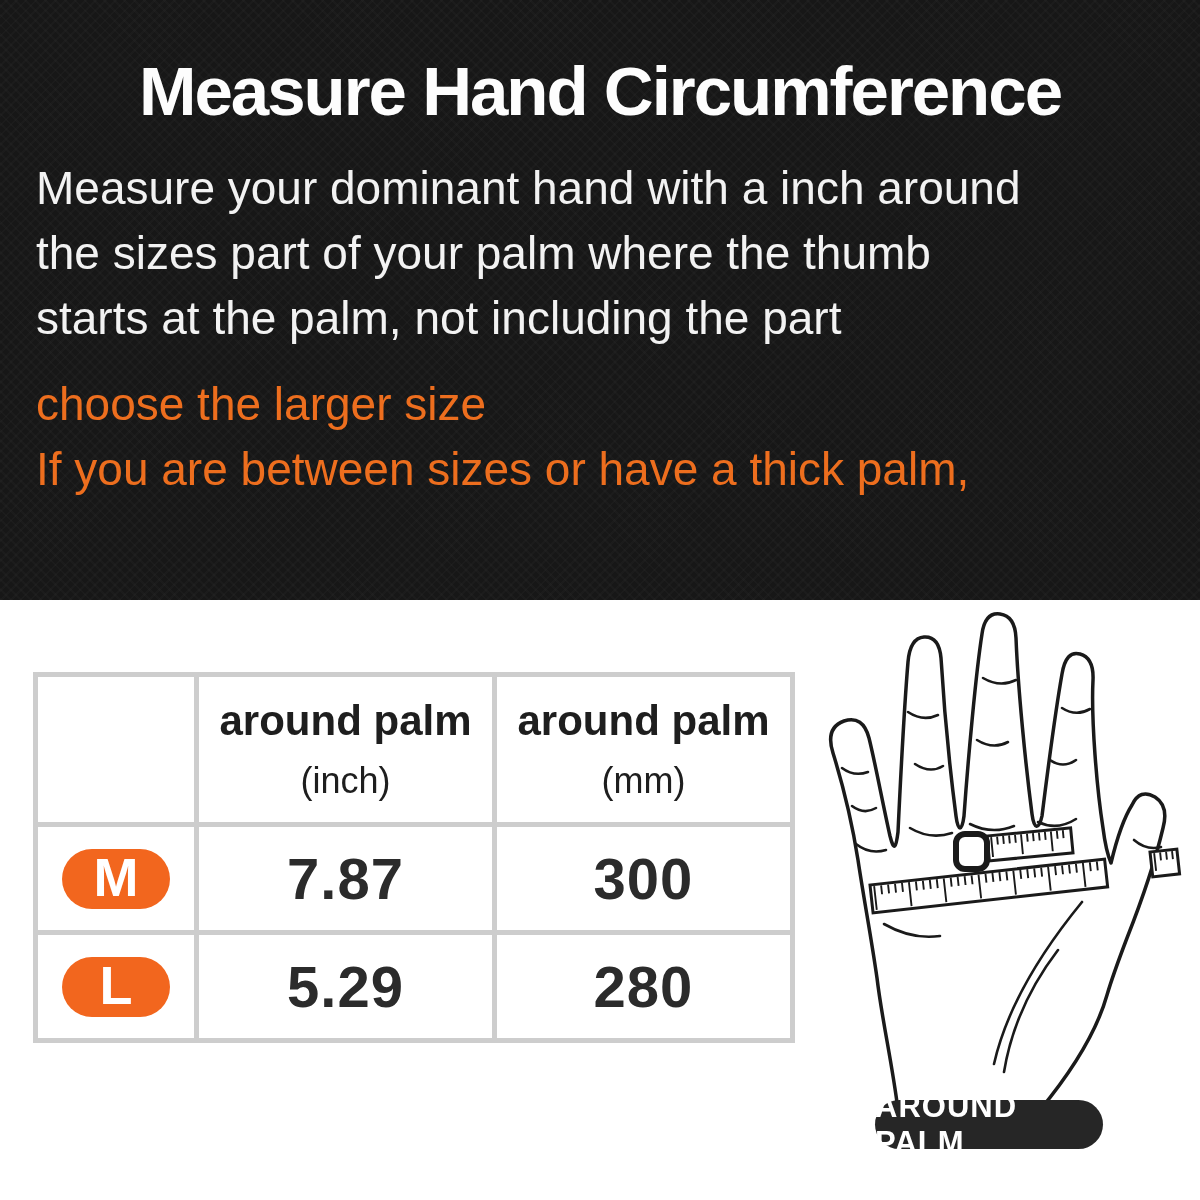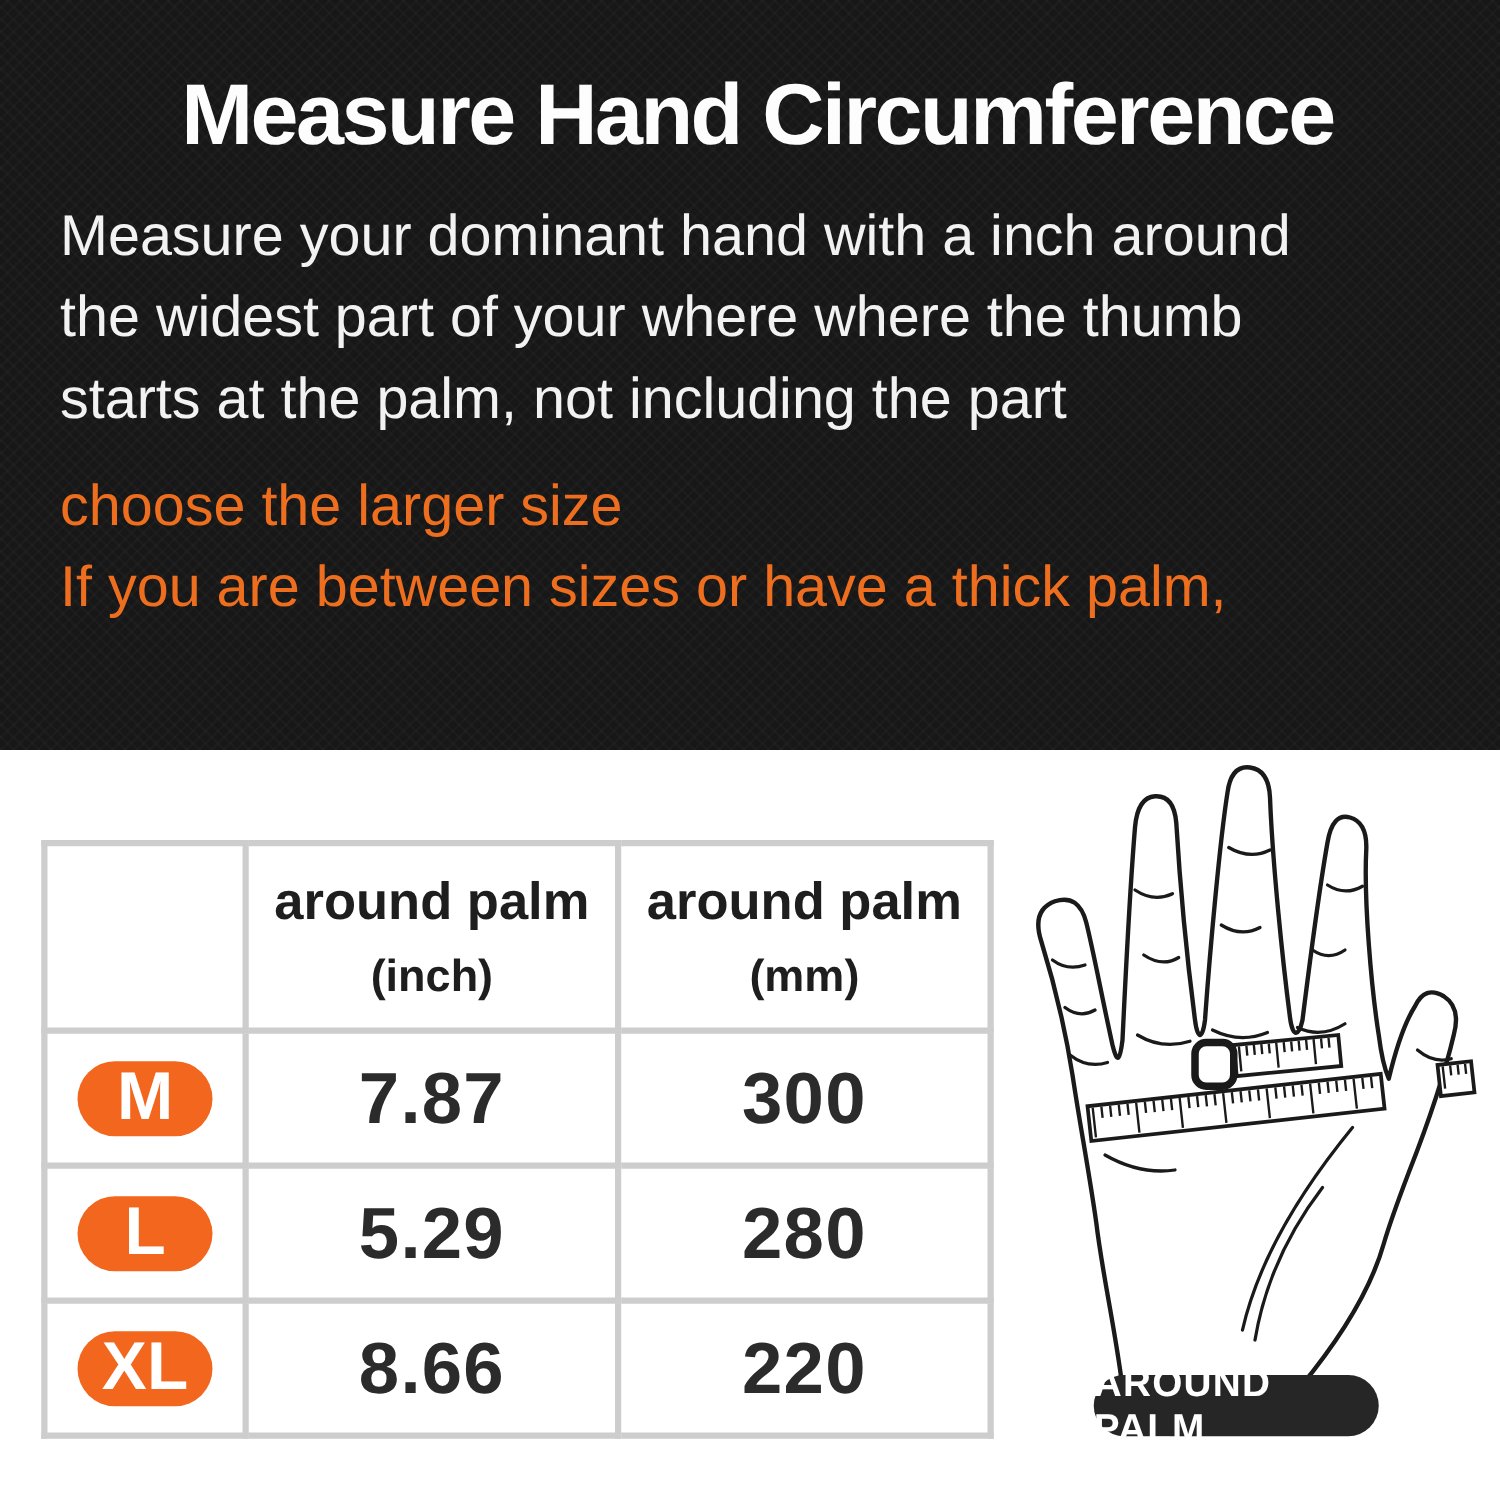--- a/index.html
+++ b/index.html
@@ -12,21 +12,20 @@
   }
 
   
   .panel-black{
     position:absolute; left:0; top:0; width:1200px; height:600px;
     background-color:#171717;
     background-image:
       repeating-linear-gradient(45deg,  rgba(255,255,255,.018) 0 2px, rgba(0,0,0,0) 2px 7px),
       repeating-linear-gradient(-45deg, rgba(255,255,255,.018) 0 2px, rgba(0,0,0,0) 2px 7px);
     color:#f4f4f4;
-    padding-left:12px;
   }
   .main-title{
     margin-top:52px;
     text-align:center;
     font-size:69px; font-weight:700; letter-spacing:-2px;
     color:#fdfdfd; line-height:80px;
   }
   .intro{ margin:24px 34px 0 36px; }
   .intro .line{ font-size:46px; line-height:65px; color:#f2f2f2; }
   .note{ margin:21px 34px 0 36px; }
@@ -41,21 +40,21 @@
   .size-table td, .size-table th{
     border:5px solid #cdcdcd; text-align:center; vertical-align:middle;
     background:#ffffff;
   }
   .col-size{ width:161px; }
   .col-inch{ width:298px; }
   .col-mm  { width:298px; }
   .size-table .hdr-row td{ height:150px; }
   .size-table .data-row td{ height:108px; }
   .hdr-title{ display:block; font-size:42px; font-weight:700; color:#1e1e1e; line-height:46px; }
-  .hdr-unit { display:block; font-size:36px; font-weight:700; color:#1e1e1e; margin-top:16px; }
+  .hdr-unit { display:block; font-size:36px; font-weight:400; color:#1e1e1e; margin-top:16px; }
   .cell-num{ font-size:58px; font-weight:700; color:#2b2b2b; letter-spacing:1px;text-align:center; }
   .pill{
     display:flex; align-items:center; justify-content:center;
     width:108px; height:60px; margin:0 auto;
     background:#f2661e; border-radius:30px;
     color:#ffffff; font-size:54px; font-weight:700; line-height:1;
     padding-bottom:3px;
   }
 
   
@@ -71,21 +70,21 @@
 </style>
 </head>
 <body>
 
 <div class="sheet">
 
   <div class="panel-black">
     <div class="main-title">Measure Hand Circumference</div>
     <div class="intro">
       <div class="line">Measure your dominant hand with a inch around</div>
-      <div class="line">the widest part of your where where the thumb</div>
+      <div class="line">the sizes part of your palm where the thumb</div>
       <div class="line">starts at the palm, not including the part</div>
     </div>
     <div class="note">
       <div class="line">choose the larger size</div>
       <div class="line">If you are between sizes or have a thick palm,</div>
     </div>
   </div>
 
   <table class="size-table">
     <tbody>
@@ -106,27 +105,20 @@
       </td>
       <td><span class="cell-num">7.87</span></td>
       <td><span class="cell-num">300</span></td>
     </tr>
     <tr class="data-row">
       <td>
         <div class="pill">L</div>
       </td>
       <td><span class="cell-num">5.29</span></td>
       <td><span class="cell-num">280</span></td>
-    </tr>
-    <tr class="data-row">
-      <td>
-        <div class="pill">XL</div>
-      </td>
-      <td><span class="cell-num">8.66</span></td>
-      <td><span class="cell-num">220</span></td>
     </tr>
   </tbody>
     </table>
 
   <div class="hand-wrap">
     <svg viewBox="0 0 370 570" xmlns="http://www.w3.org/2000/svg">
 
       <path d="M 78 510
            C 72 462 62 420 57 378
            C 51 336 44 300 38 260

